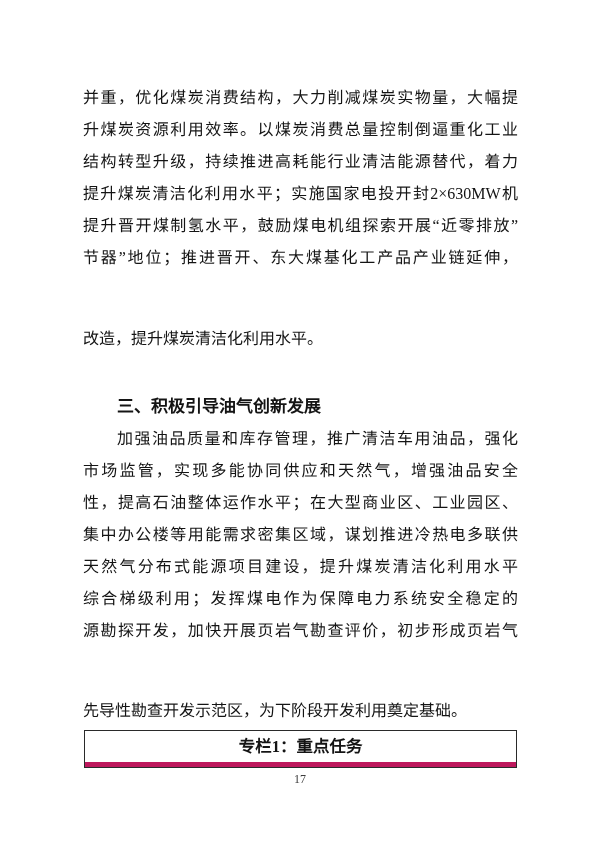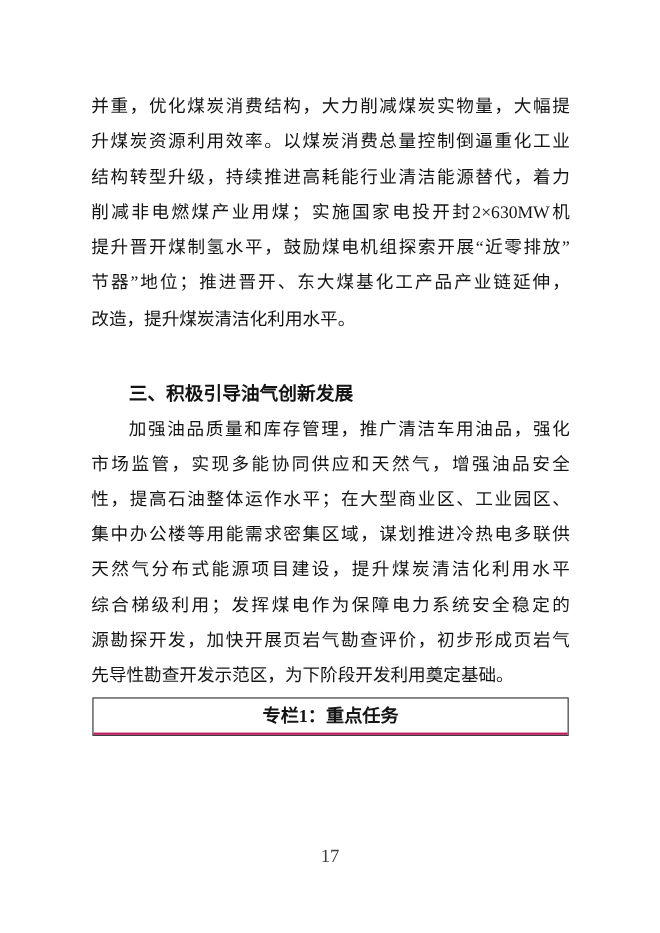--- a/index.html
+++ b/index.html
@@ -29,20 +29,21 @@
     text-align: justify;
     text-align-last: justify;
     text-justify: inter-character;
     overflow: hidden;
   }
   .line.indent {
     text-indent: 34px;
   }
   .line.plast {
     text-align-last: left;
+    margin-top: 48px;
   }
   .heading {
     font-size: 17px;
     font-weight: bold;
     height: 32.1px;
     line-height: 32.1px;
     text-indent: 34px;
     overflow: hidden;
     margin-top: 36px;
   }
@@ -53,55 +54,55 @@
     width: 433px;
     border: 1.5px solid #2a2a2a;
     background: #ffffff;
   }
   .callout-header {
     height: 31px;
     line-height: 31px;
     text-align: center;
     font-weight: bold;
     font-size: 16.5px;
-    border-bottom: 2px solid #be185d;
+    border-bottom: 5px solid #be185d;
     overflow: hidden;
   }
   .callout-body {
     padding: 1px 9px 4px 9px;
   }
   .callout-body .line {
     height: 31.8px;
     line-height: 31.8px;
   }
   .bold {
     font-weight: bold;
   }
   .page-number {
     position: absolute;
     top: 771px;
     left: 0;
     width: 100%;
     text-align: center;
-    font-size: 17px;
+    font-size: 12px;
     line-height: 16px;
     color: #3c3c3c;
   }
 </style>
 </head>
 <body>
 
 <div class="page">
   <div class="content">
 
     <div>
       <div class="line">并重，优化煤炭消费结构，大力削减煤炭实物量，大幅提</div>
       <div class="line">升煤炭资源利用效率。以煤炭消费总量控制倒逼重化工业</div>
       <div class="line">结构转型升级，持续推进高耗能行业清洁能源替代，着力</div>
-      <div class="line">削减非电燃煤产业用煤；实施国家电投开封2×630MW机</div>
+      <div class="line">提升煤炭清洁化利用水平；实施国家电投开封2×630MW机</div>
       <div class="line">提升晋开煤制氢水平，鼓励煤电机组探索开展“近零排放”</div>
       <div class="line">节器”地位；推进晋开、东大煤基化工产品产业链延伸，</div>
       <div class="line plast">改造，提升煤炭清洁化利用水平。</div>
     </div>
 
     <div class="heading">三、积极引导油气创新发展</div>
 
     <div>
       <div class="line indent">加强油品质量和库存管理，推广清洁车用油品，强化</div>
       <div class="line">市场监管，实现多能协同供应和天然气，增强油品安全</div>

